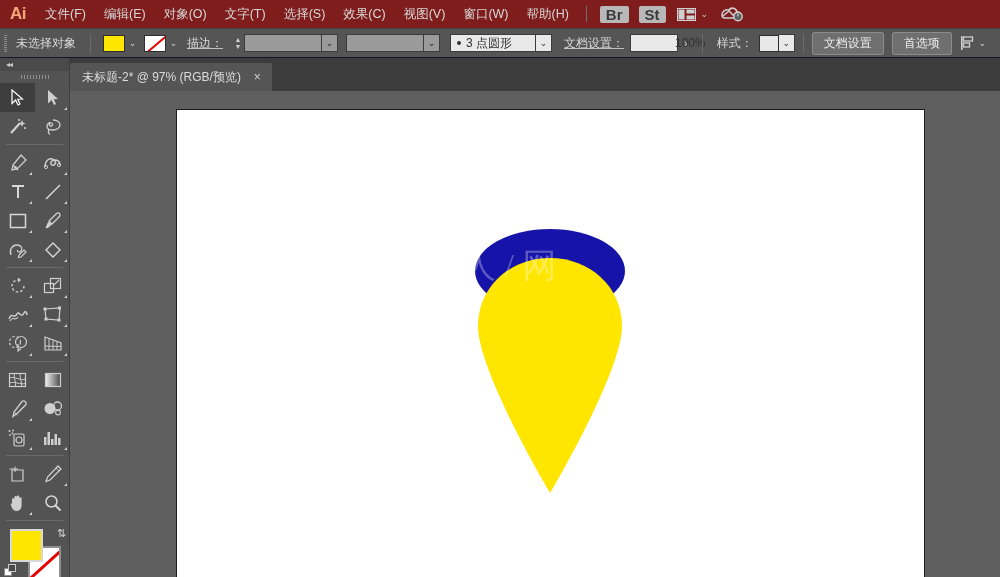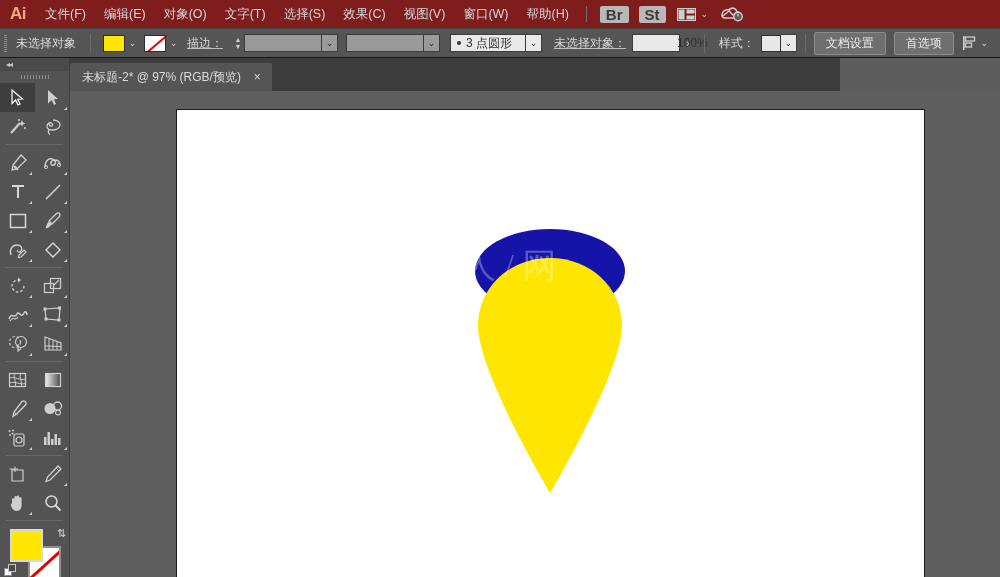--- a/index.html
+++ b/index.html
@@ -95,21 +95,21 @@
     color: #cfcfcf; font-size: 7px; line-height: 7px; cursor: pointer;
   }
   .field {
     height: 18px; background: #9a9a9a;
     border: 1px solid #3c3c3c;
     display: flex; align-items: center;
     cursor: text;
   }
   .field.wide { width: 78px; }
   .field.lite { background: #e9e9e9; color: #303030; padding-left: 6px; }
-  .field.lite.brush { width: 76px; justify-content: flex-start; gap:5px; }
+  .field.lite.brush { width: 86px; justify-content: flex-start; gap:5px; }
   .field.lite.opa { width: 48px; padding-left: 44px; }
   .dropbtn {
     height: 18px; width: 16px;
     background: #e9e9e9; border: 1px solid #3c3c3c; border-left: none;
     display: flex; align-items: center; justify-content: center;
     color: #333; font-size: 9px; cursor: pointer;
   }
   .dropbtn.dark { background: #9a9a9a; color: #222; }
   .arrow-r {
     color: #cdcdcd; font-size: 11px; padding: 0 6px; cursor: pointer;
@@ -118,21 +118,21 @@
   .txt-btn {
     background: #6f6f6f; border: 1px solid #8c8c8c; border-radius: 2px;
     color: #ededed; font-size: 12px;
     padding: 2px 11px; margin-right: 8px;
     cursor: pointer; white-space: nowrap; text-align: right;
   }
   .brush-dot { width:4px;height:4px;border-radius:50%;background:#333;display:inline-block; }
 
   
   .tabbar {
-    position: absolute; left: 0; top: 58px; width: 840px; height: 33px;
+    position: absolute; left: 0; top: 58px; width: 1000px; height: 33px;
     background: #3c3c3c;
   }
   .doc-tab {
     position: absolute; left: 70px; top: 5px; height: 28px;
     background: #555555;
     display: flex; align-items: center;
     padding: 0 8px 0 12px;
     font-size: 12px; color: #dcdcdc;
     cursor: pointer;
     border-top-left-radius: 2px; border-top-right-radius: 2px;
@@ -321,21 +321,21 @@
     </div>
 
     <div style="display:flex;align-items:center;margin-left:10px;">
       <div class="field lite brush">
         <span class="brush-dot"></span>
         <span>3 点圆形</span>
       </div>
       <div class="dropbtn">⌄</div>
     </div>
 
-    <div class="ctrl-label ul" style="margin-left:6px;">未选择对象：</div>
+    <div class="ctrl-label ul" style="margin-left:6px;">文档设置：</div>
     <div class="field lite opa">100%</div>
     <div class="arrow-r">›</div>
 
     <div class="cb-sep"></div>
 
     <div class="ctrl-label">样式：</div>
     <div style="display:flex;align-items:center;">
       <div class="swatch style-sw"></div>
       <div class="dropbtn">⌄</div>
     </div>

